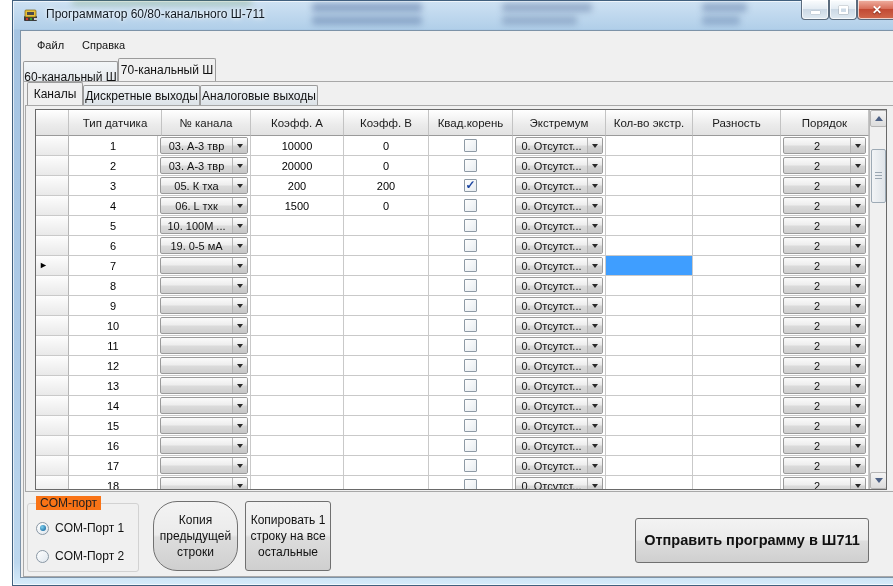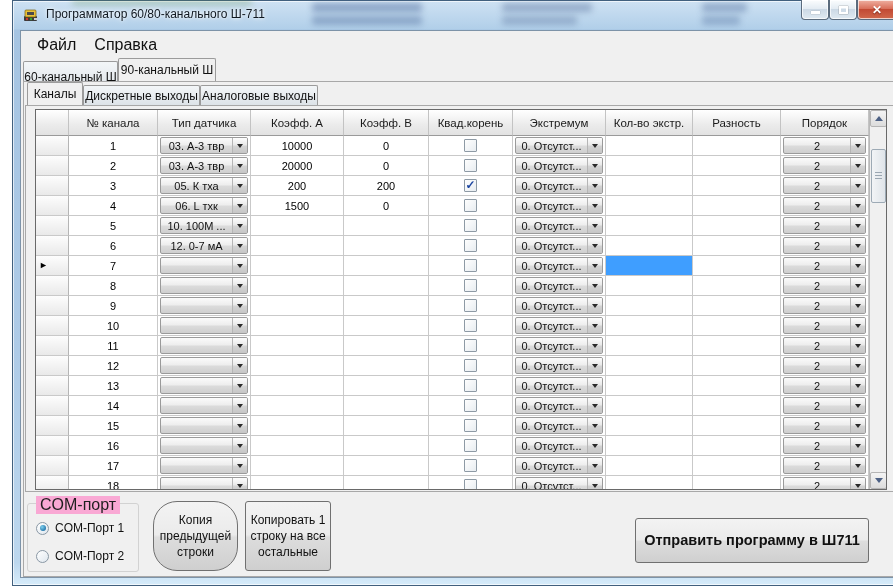--- a/index.html
+++ b/index.html
@@ -29,21 +29,21 @@
   .glyph-min{width:9px;height:3px;background:#fff;box-shadow:0 0 1px #555;margin-top:6px;}
   .glyph-max{width:9px;height:8px;border:2px solid #fff;box-shadow:0 0 1px #555;}
   .glyph-close{color:#fff;font-size:12px;font-weight:bold;text-shadow:0 1px 1px #7a2415;line-height:1;}
 
   
   .client{position:absolute;left:8px;top:30px;width:877px;height:548px;background:#f0f0f0;
     border:1px solid #7d93a8;}
 
   
   .menubar{position:absolute;left:1px;top:2px;width:873px;height:24px;display:flex;align-items:center;padding-left:6px;}
-  .menu-item{font-size:16px;color:#111;padding:4px 9px;}
+  .menu-item{font-size:11px;color:#111;padding:4px 9px;}
 
   
   .tab{position:absolute;border:1px solid #9b9b9b;border-bottom:none;border-radius:2px 2px 0 0;
     font-size:12px;color:#111;display:flex;align-items:center;justify-content:center;
     background:linear-gradient(180deg,#f3f6f8,#dde3e8);}
   .tab.active{background:#f0f0f0;z-index:3;}
   .t-outer1{left:2px;top:30px;width:95px;height:30px;}
   .t-outer2{left:97px;top:27px;width:98px;height:23px;}
   .outer-page{position:absolute;left:2px;top:50px;width:874px;height:496px;border:1px solid #a8a8a8;background:#f0f0f0;}
 
@@ -90,21 +90,21 @@
   .sb-up{top:0;}
   .sb-down{bottom:0;}
   .arr-up{width:0;height:0;border-left:4px solid transparent;border-right:4px solid transparent;border-bottom:5px solid #4d6185;}
   .arr-down{width:0;height:0;border-left:4px solid transparent;border-right:4px solid transparent;border-top:5px solid #4d6185;}
   .sb-thumb{position:absolute;left:1px;top:39px;width:15px;height:54px;border:1px solid #9daab5;border-radius:2px;
     background:linear-gradient(90deg,#f2f4f6,#dfe4e9);display:flex;align-items:center;justify-content:center;}
   .thumb-grip{width:7px;height:8px;background:repeating-linear-gradient(180deg,#9aa6b1 0 1px,transparent 1px 3px);}
 
   
   .groupbox{position:absolute;left:6px;top:472px;width:112px;height:69px;border:1px solid #d2d2d2;border-radius:3px;}
-  .groupbox-label{position:absolute;left:8px;top:-8px;background:#f9a8d4;padding:0 4px;font-size:16px;color:#1f1f1f;}
+  .groupbox-label{position:absolute;left:8px;top:-8px;background:#f97316;padding:0 4px;font-size:12px;color:#1f1f1f;}
   .radio-row{position:absolute;left:8px;display:flex;align-items:center;gap:6px;}
   .radio{width:13px;height:13px;border-radius:50%;border:1px solid #8a98a5;background:linear-gradient(135deg,#fff,#dfe7ee);
     display:flex;align-items:center;justify-content:center;}
   .radio-dot{width:6px;height:6px;border-radius:50%;background:radial-gradient(circle at 35% 35%,#7fd0ee,#1d6fa6 80%);}
   .radio-label{font-size:12px;color:#111;white-space:nowrap;}
 
   .btn{position:absolute;border:1px solid #707070;border-radius:3px;
     background:linear-gradient(180deg,#f3f3f3,#ebebeb 48%,#dddddd 52%,#cfcfcf);
     display:flex;align-items:center;justify-content:center;text-align:center;
     font-size:12px;color:#111;line-height:1.35;padding:2px;}
@@ -147,34 +147,34 @@
   </div>
 
   <div class="client">
 
     <div class="menubar">
       <span class="menu-item">Файл</span>
       <span class="menu-item">Справка</span>
     </div>
 
     <div class="tab t-outer1">60-канальный Ш</div>
-    <div class="tab t-outer2 active">90-канальный Ш</div>
+    <div class="tab t-outer2 active">70-канальный Ш</div>
     <div class="outer-page"></div>
 
     <div class="tab t-inner1 active">Каналы</div>
     <div class="tab t-inner3">Аналоговые выходы</div>
     <div class="tab t-inner2">Дискретные выходы</div>
     <div class="inner-page"></div>
 
     <div class="grid">
       <div class="grid-scroll-pad">
         <div class="grid-header" id="grid-header">
             <div class="hcell c0"></div>
+            <div class="hcell c2">Тип датчика</div>
             <div class="hcell c1">№ канала</div>
-            <div class="hcell c2">Тип датчика</div>
             <div class="hcell c3">Коэфф. А</div>
             <div class="hcell c4">Коэфф. В</div>
             <div class="hcell c5">Квад.корень</div>
             <div class="hcell c6">Экстремум</div>
             <div class="hcell c7">Кол-во экстр.</div>
             <div class="hcell c8">Разность</div>
             <div class="hcell c9">Порядок</div>
           </div>
         <div id="grid-rows">
             <div class="row">
@@ -352,21 +352,21 @@
                     <div class="combo-arrow"></div>
                   </div>
                 </div>
               </div>
             </div>
             <div class="row">
               <div class="cell c0 rowhead"></div>
               <div class="cell c1">6</div>
               <div class="cell c2">
                 <div class="combo">
-                  <div class="combo-text">12. 0-7 мА</div>
+                  <div class="combo-text">19. 0-5 мА</div>
                   <div class="combo-btn">
                     <div class="combo-arrow"></div>
                   </div>
                 </div>
               </div>
               <div class="cell c3"></div>
               <div class="cell c4"></div>
               <div class="cell c5">
                 <div class="checkbox"></div>
               </div>

